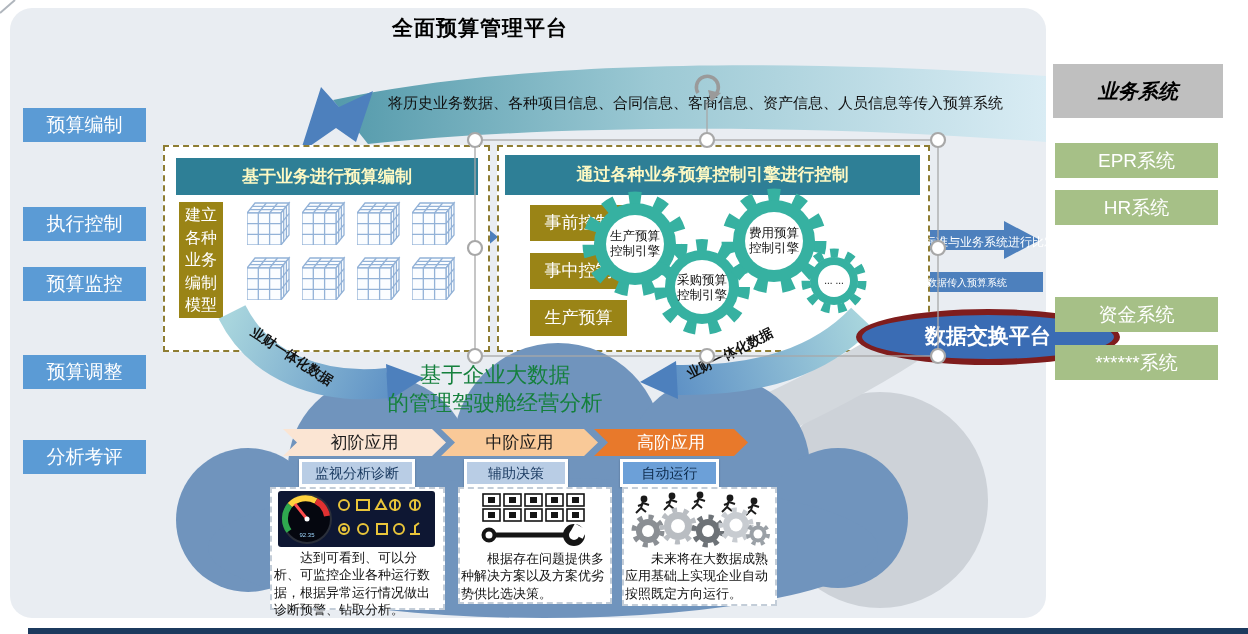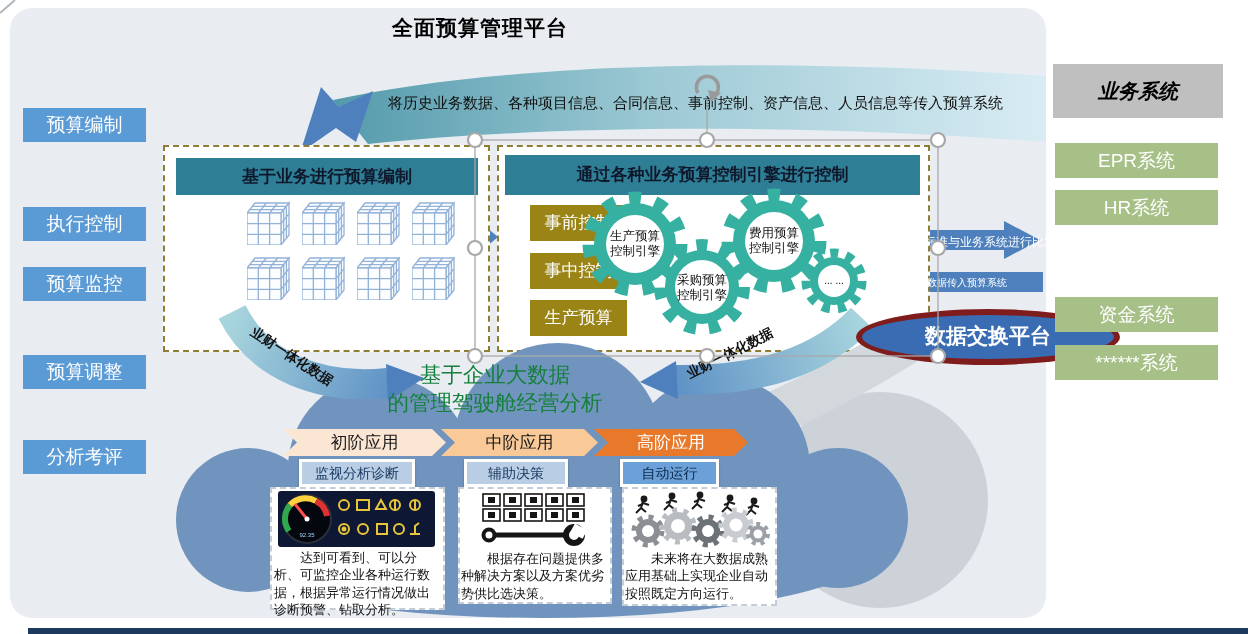--- a/index.html
+++ b/index.html
@@ -6,21 +6,21 @@
   #stage{position:relative;width:1248px;height:634px;overflow:hidden;
          font-family:"Liberation Sans","DejaVu Sans",sans-serif;background:#fff;}
   .abs{position:absolute;}
   .panel{left:10px;top:8px;width:1036px;height:610px;border-radius:22px;background:#e9edf2;}
   .page-title{left:392px;top:14px;font-size:21px;font-weight:bold;color:#000;letter-spacing:1px;}
   .band-text{left:388px;top:94px;width:620px;font-size:15px;color:#101010;white-space:nowrap;}
   
   .pbox{background:#fff;border:2px dashed #8e7d33;}
   .box1{left:163px;top:145px;width:323px;height:203px;}
   .box2{left:497px;top:145px;width:429px;height:203px;}
-  .teal-hd{background:#2e7f96;color:#0f172a;font-weight:bold;font-size:17px;text-align:center;}
+  .teal-hd{background:#2e7f96;color:#fef9c3;font-weight:bold;font-size:17px;text-align:center;}
   .hd1{left:176px;top:158px;width:302px;height:37px;line-height:37px;}
   .hd2{left:505px;top:155px;width:415px;height:40px;line-height:40px;}
   .gold{background:#9a8416;color:#fff;}
   .gold-side{left:179px;top:202px;width:44px;height:114px;font-size:16px;line-height:22.5px;
              text-align:center;padding-top:2px;}
   .gold-item{left:530px;width:97px;height:36px;font-size:17px;line-height:36px;text-align:center;}
   .gear-label{font-size:12.5px;line-height:1.18;color:#111;text-align:center;white-space:pre-line;}
   .flow-label{font-size:13.5px;color:#111;font-weight:bold;white-space:nowrap;}
   .arrow-text{font-size:12px;color:#fff;white-space:nowrap;}
   
@@ -95,24 +95,25 @@
     <path d="M333,100 C480,68 720,54 1046,76 L1046,142 C810,124 560,124 368,144 Z" fill="url(#gband)"></path>
     <polygon points="300,153 321,87 339,107 373,91 356,142 336,128" fill="#4d80bd"></polygon>
 
     <polygon points="455,229 480,229 480,222 498,237 480,252 480,245 455,245" fill="#4d80bd"></polygon>
 
     <polygon points="886,230 1004,230 1004,221 1040,240 1004,259 1004,250 886,250" fill="#4d80bd"></polygon>
     <polygon points="1043,272 919,272 919,263 883,282 919,301 919,292 1043,292" fill="#4d80bd"></polygon>
   </svg>
 
   <div class="abs page-title">全面预算管理平台</div>
-  <div class="abs band-text">将历史业务数据、各种项目信息、合同信息、事前控制、资产信息、人员信息等传入预算系统</div>
+  <div class="abs band-text">将历史业务数据、各种项目信息、合同信息、客商信息、资产信息、人员信息等传入预算系统</div>
 
   <div class="abs pbox box1"></div>
   <div class="abs teal-hd hd1">基于业务进行预算编制</div>
+  <div class="abs gold gold-side">建立各种业务编制模型</div>
   <svg class="layer" width="1248" height="634">
     <use href="#cube" x="247" y="201" width="46" height="44"></use>
     <use href="#cube" x="302" y="201" width="46" height="44"></use>
     <use href="#cube" x="357" y="201" width="46" height="44"></use>
     <use href="#cube" x="412" y="201" width="46" height="44"></use>
     <use href="#cube" x="247" y="256" width="46" height="44"></use>
     <use href="#cube" x="302" y="256" width="46" height="44"></use>
     <use href="#cube" x="357" y="256" width="46" height="44"></use>
     <use href="#cube" x="412" y="256" width="46" height="44"></use>
   </svg>

